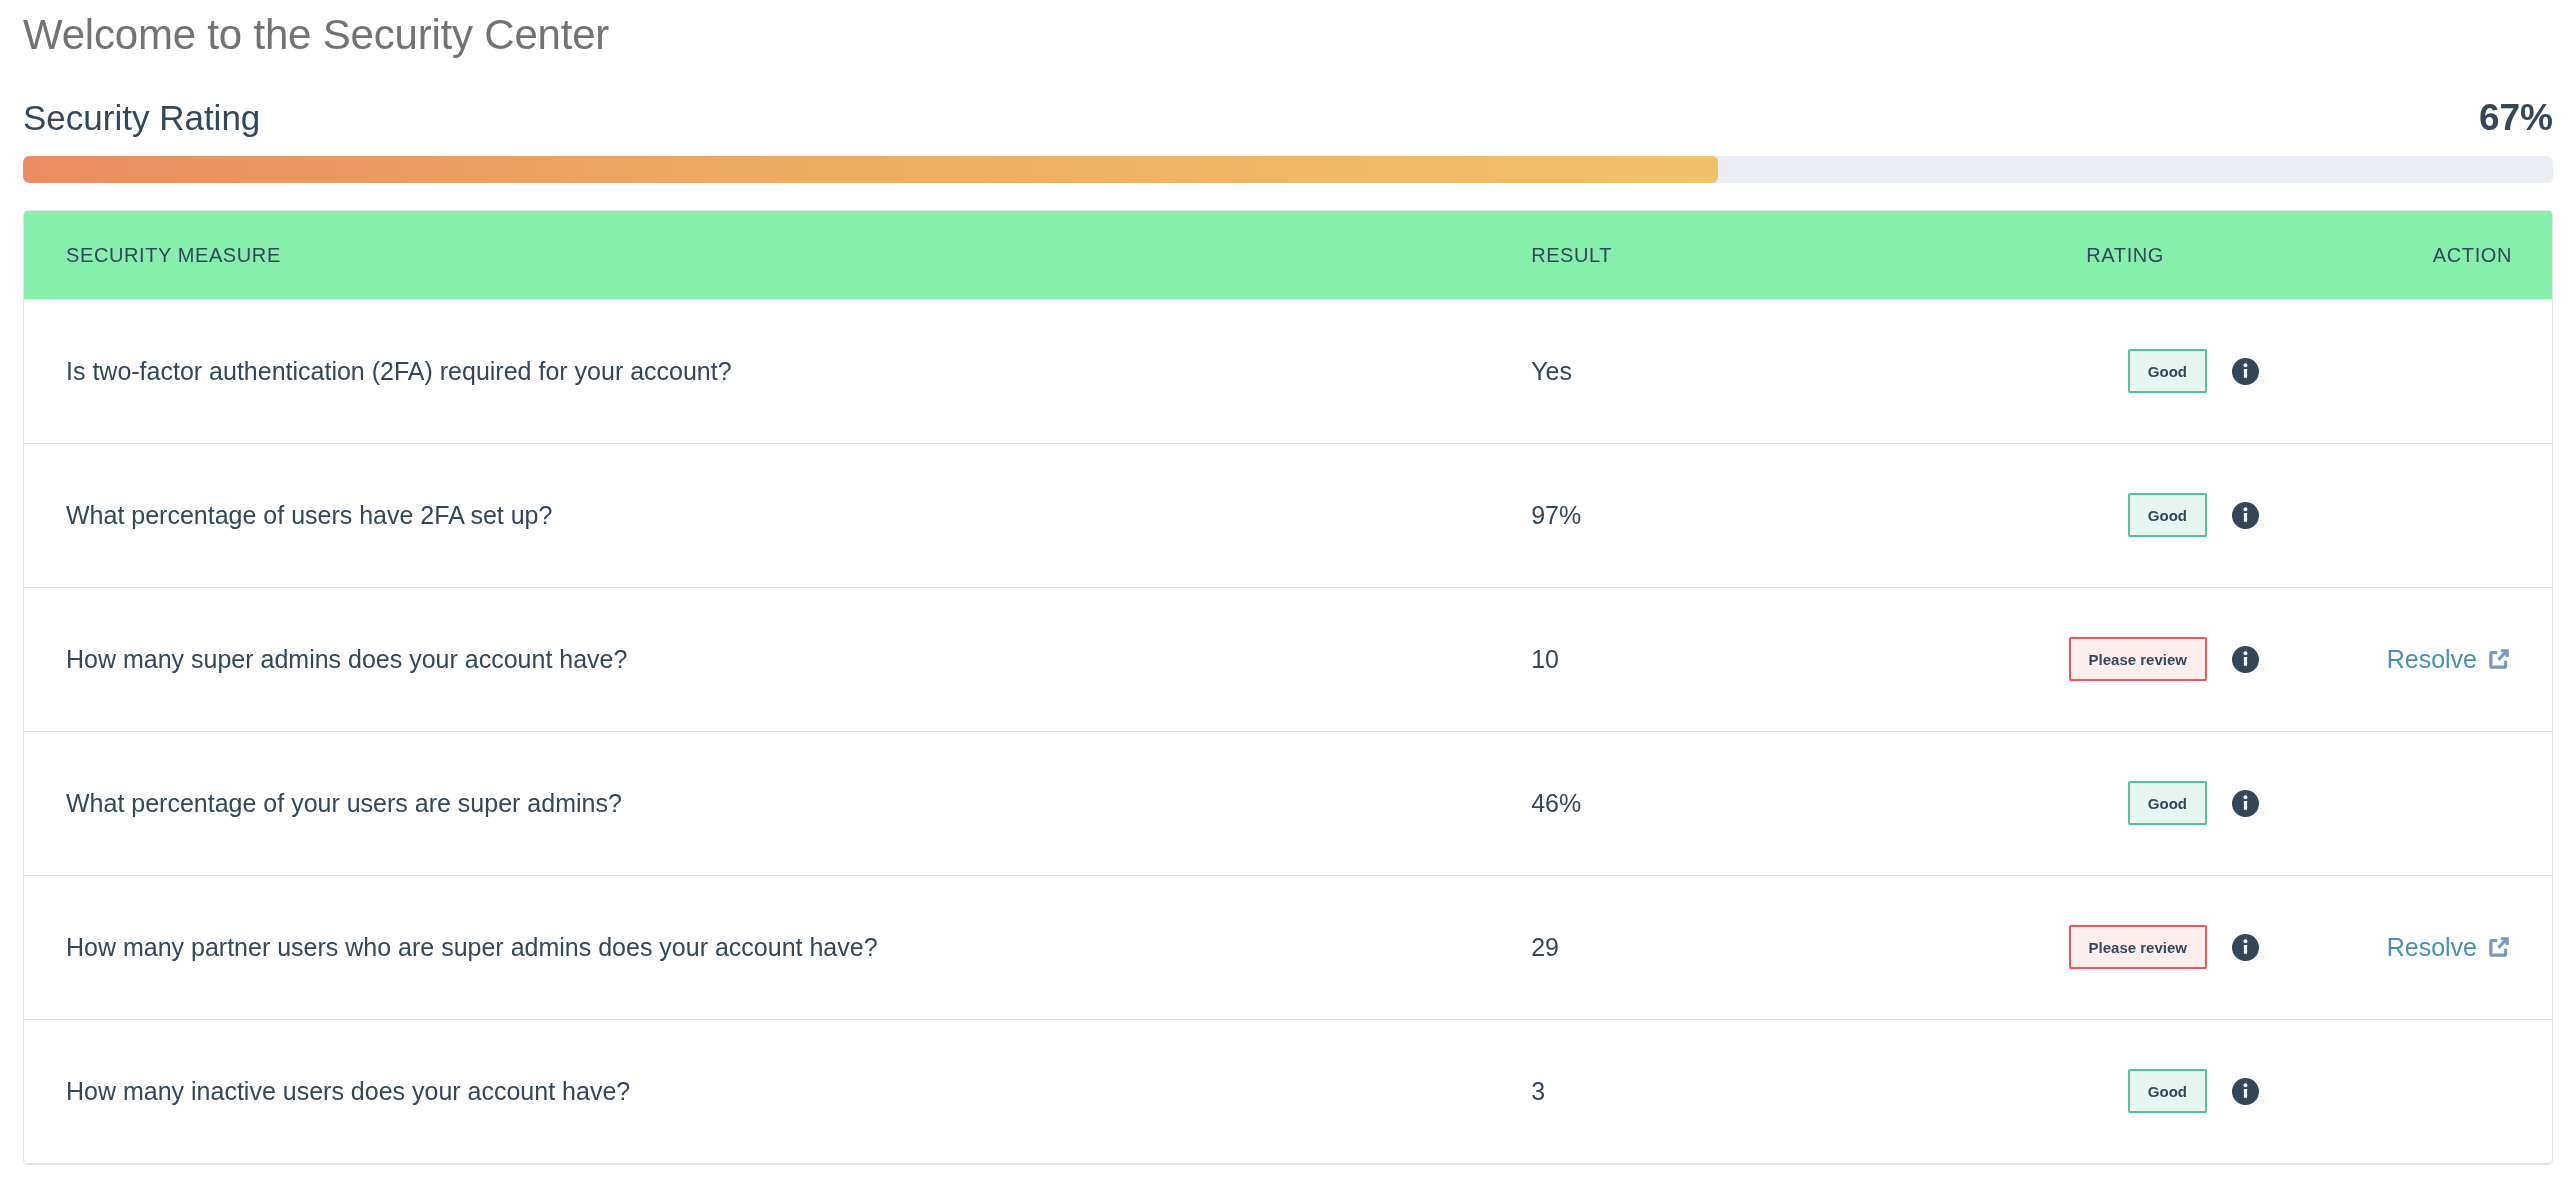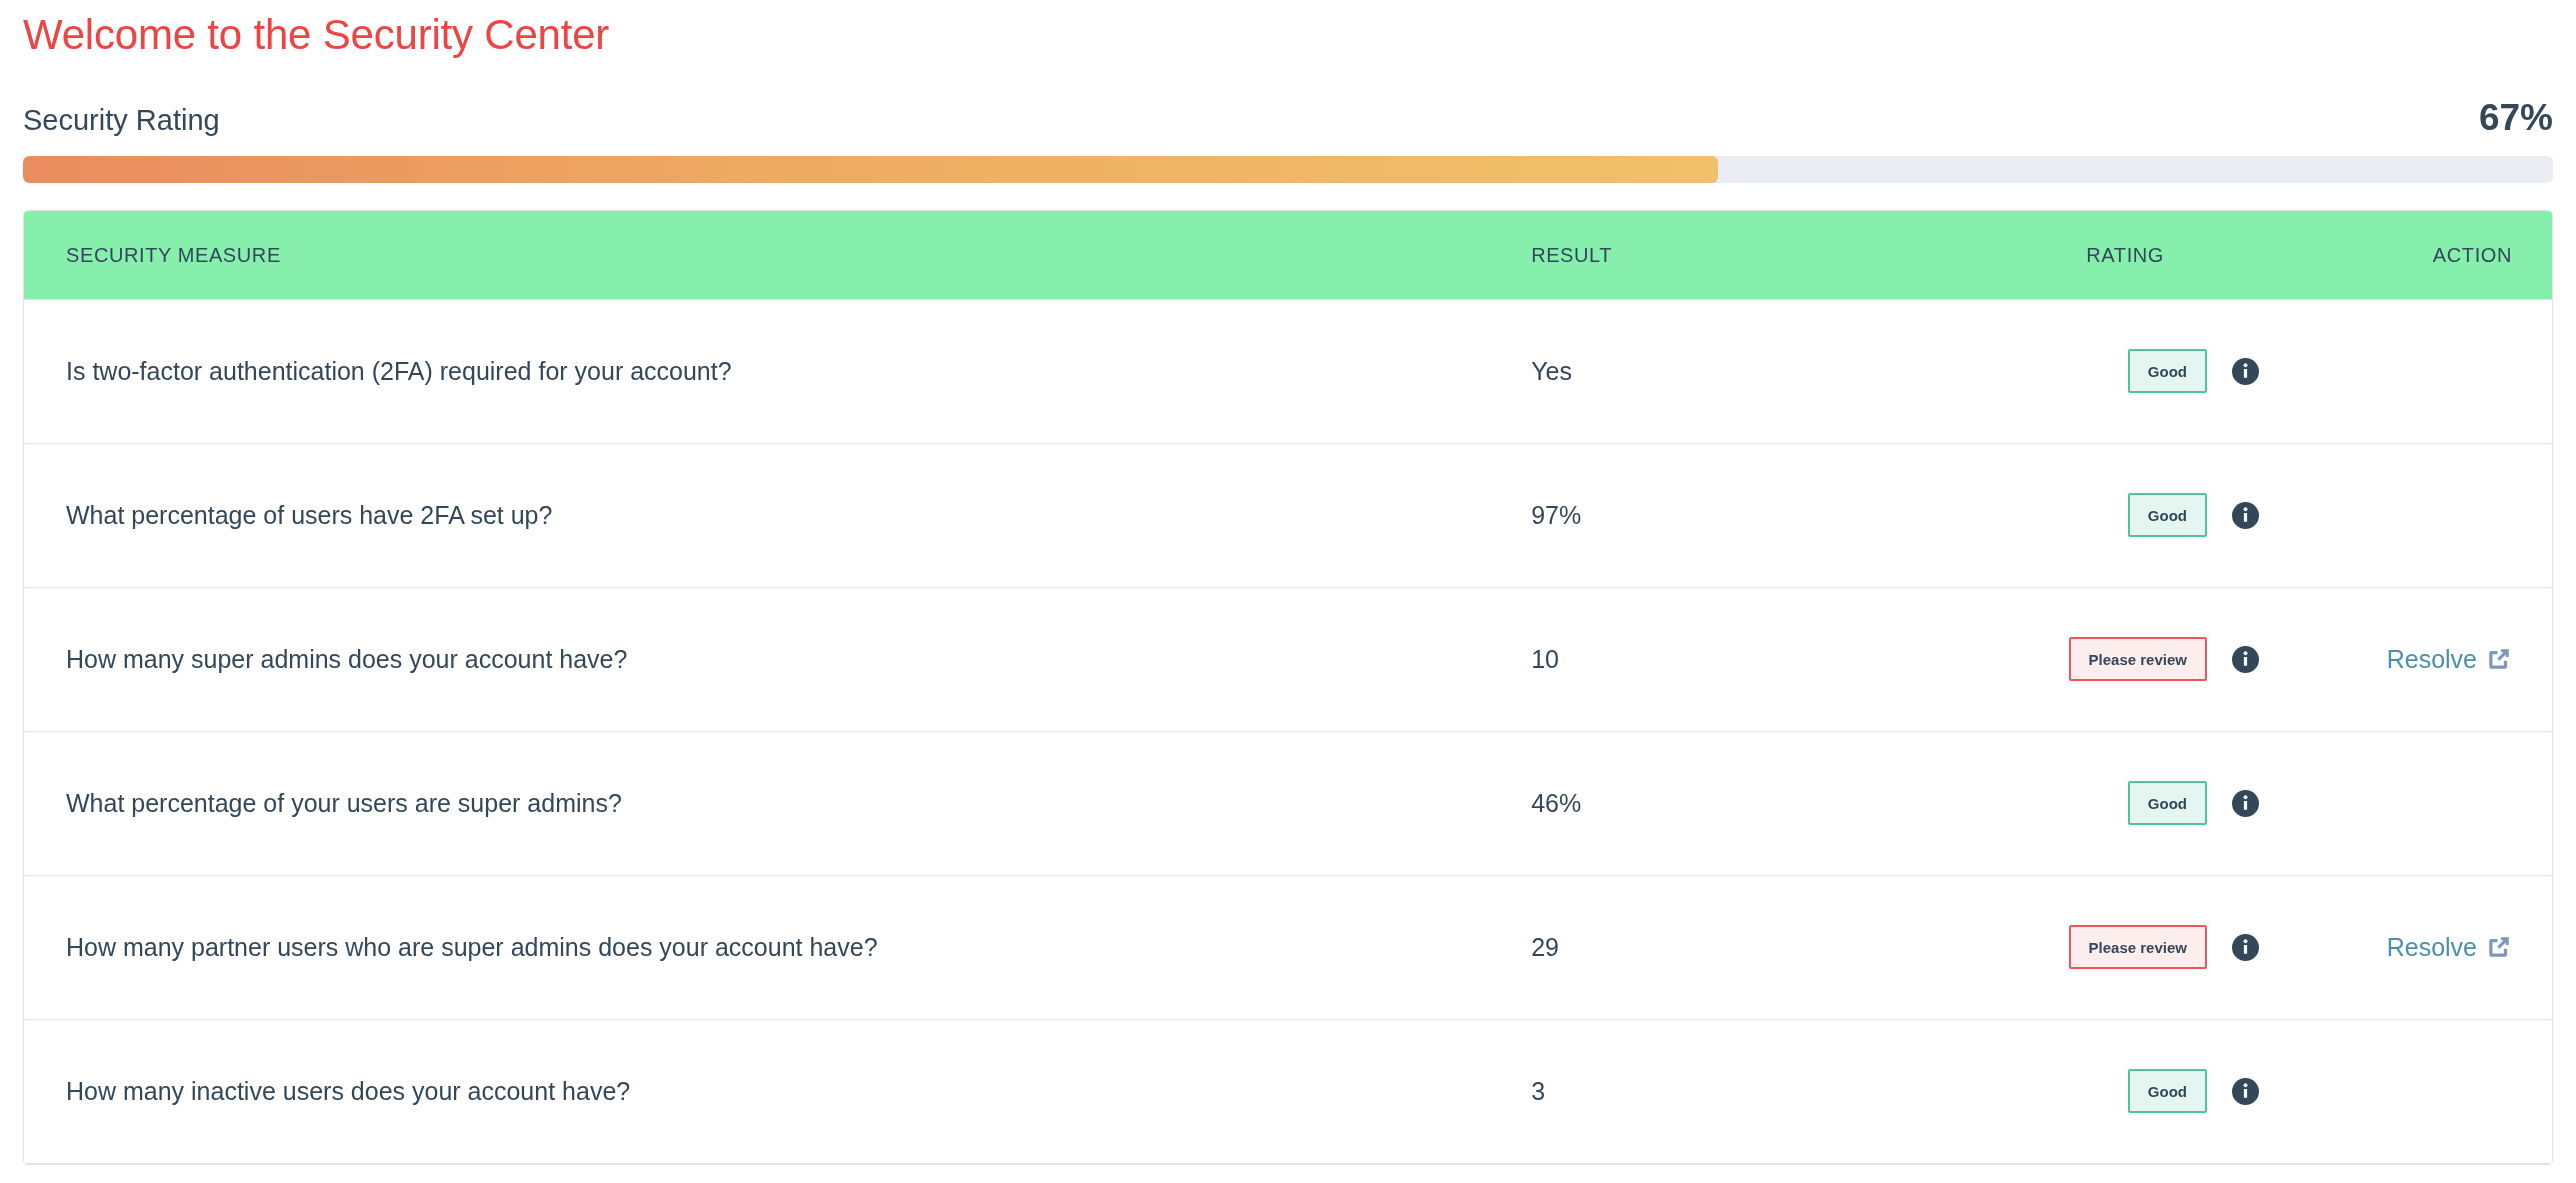--- a/index.html
+++ b/index.html
@@ -17,35 +17,35 @@
     position: relative;
     width: 2576px;
     height: 1184px;
     padding: 0 23px;
   }
 
   
   .page-title {
     font-size: 42px;
     font-weight: 400;
-    color: #ef4444;
+    color: #737373;
     letter-spacing: -0.2px;
     padding-top: 10px;
     line-height: 1.2;
   }
 
   .rating-row {
     display: flex;
     align-items: baseline;
     justify-content: space-between;
     margin-top: 37px;
   }
 
   .rating-label {
-    font-size: 29px;
+    font-size: 35px;
     font-weight: 400;
     color: #33475b;
   }
 
   .rating-value {
     font-size: 37px;
     font-weight: 700;
     color: #33475b;
   }
 

